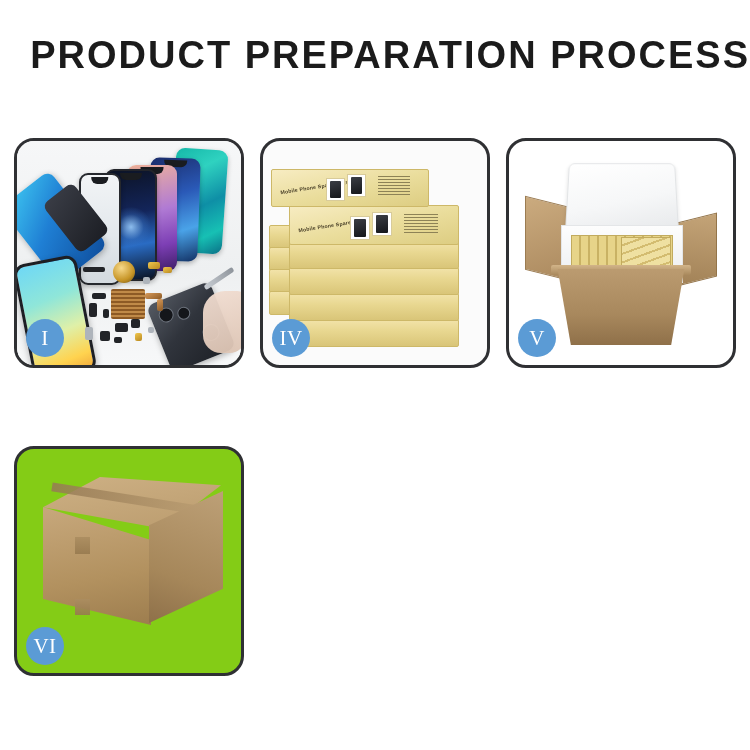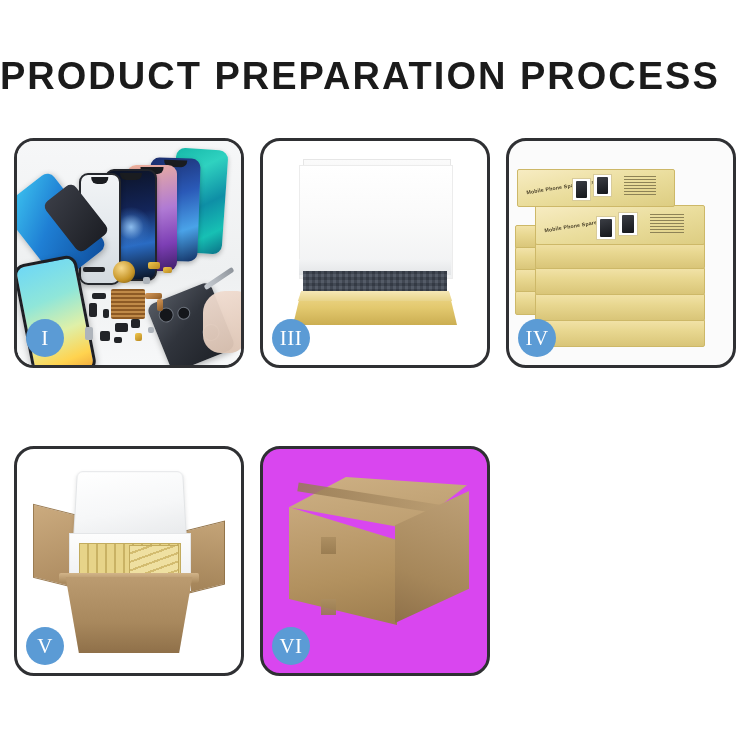--- a/index.html
+++ b/index.html
@@ -10,22 +10,22 @@
   body {
     width: 750px;
     height: 750px;
     font-family: "Liberation Sans", sans-serif;
     overflow: hidden;
     position: relative;
   }
 
   
   .header {
-    text-align: left;
-    padding-top: 57px;
+    text-align: right;
+    padding-top: 36px;
   }
   .title {
     font-family: "Liberation Sans", sans-serif;
     font-size: 38px;
     font-weight: 700;
     letter-spacing: 2.0px;
     color: #1b1b1b;
     line-height: 1.05;
     white-space: nowrap;
   }
@@ -358,21 +358,21 @@
     border: 1px solid #c2ab5e;
   }
   .kraftfill2 {
     position: absolute; left: 112px; top: 96px;
     width: 48px; height: 40px;
     background: repeating-linear-gradient(160deg,#efe0a1 0 6px,#d3bc70 6px 8px);
     border: 1px solid #c2ab5e;
   }
 
   
-  .p6 { background: #d946ef; }
+  .p6 { background: #84cc16; }
   .c6top {
     position: absolute; left: 26px; top: 28px;
     width: 178px; height: 52px;
     background: linear-gradient(170deg,#cdb084 0%,#bb9c6e 100%);
     clip-path: polygon(32% 0%, 100% 16%, 68% 100%, 0% 58%);
   }
   .c6seam {
     position: absolute; left: 34px; top: 46px;
     width: 162px; height: 9px;
     background: linear-gradient(90deg,rgba(150,122,84,.85),rgba(186,157,114,.7));
@@ -454,31 +454,20 @@
       <div class="cmp gold" style="left:118px;top:192px;width:7px;height:8px;"></div>
       <div class="cmp pale" style="left:131px;top:186px;width:6px;height:6px;"></div>
 
       <div class="hand"></div>
       <div class="tweez"></div>
     </div>
     <div class="badge">I</div>
   </div>
 
 
-  <div class="panel p3">
-    <div class="photo">
-      <div class="lidflap"></div>
-      <div class="foamback"></div>
-      <div class="foamlip"></div>
-      <div class="boxgrey"></div>
-      <div class="boxbase"></div>
-      <div class="boxside"></div>
-    </div>
-    <div class="badge">III</div>
-  </div>
 
   <div class="panel p4">
     <div class="photo">
       <div class="stack">
 
         <div class="sbox" style="left:6px;top:84px;width:88px;height:22px;"></div>
         <div class="sbox" style="left:6px;top:106px;width:88px;height:22px;"></div>
         <div class="sbox" style="left:6px;top:128px;width:88px;height:22px;"></div>
         <div class="sbox" style="left:6px;top:150px;width:88px;height:22px;"></div>
 

